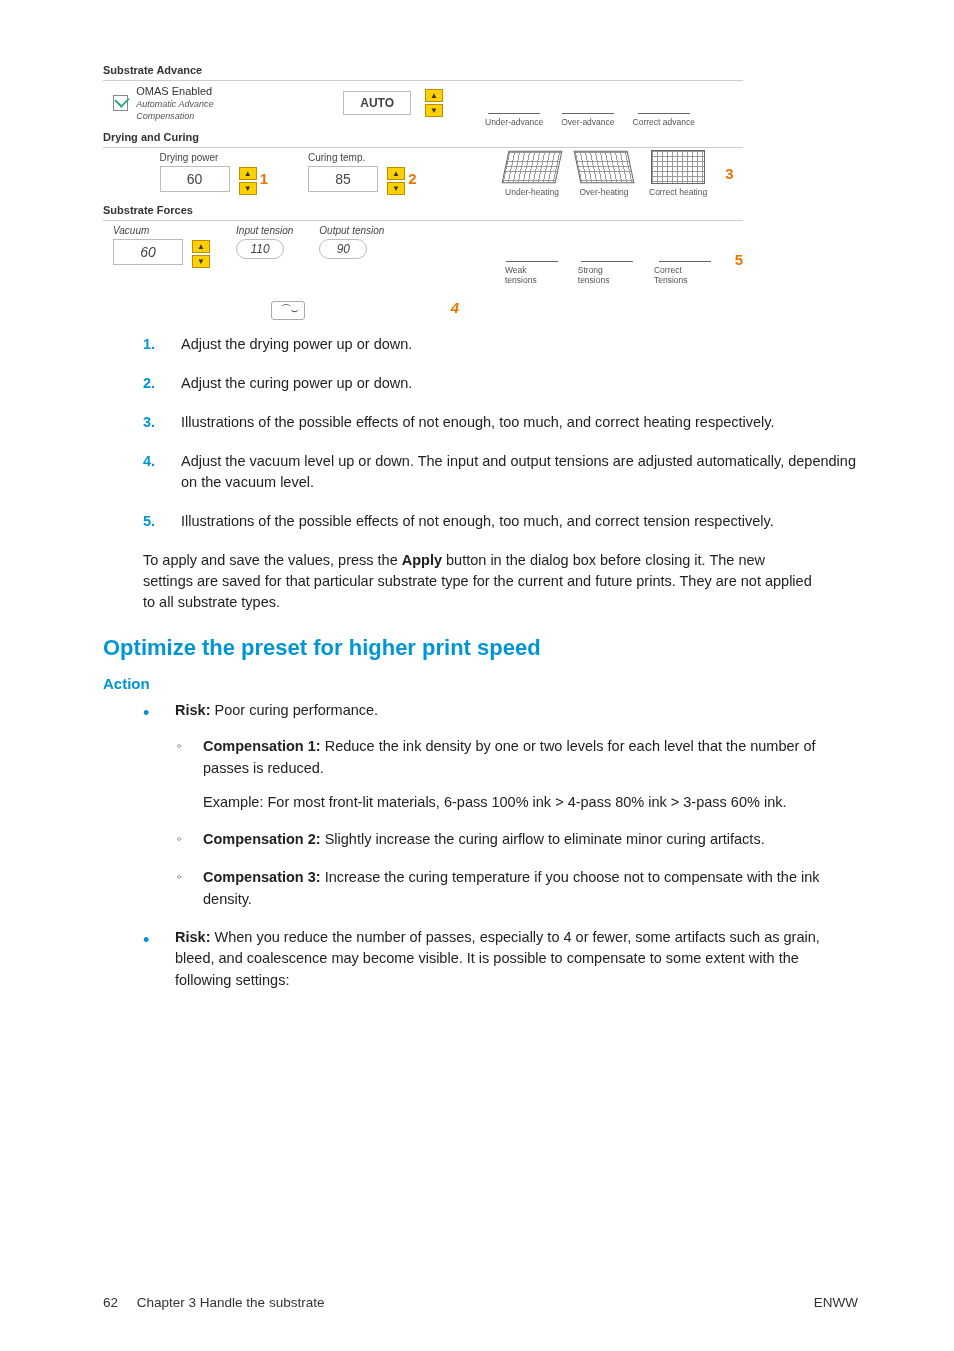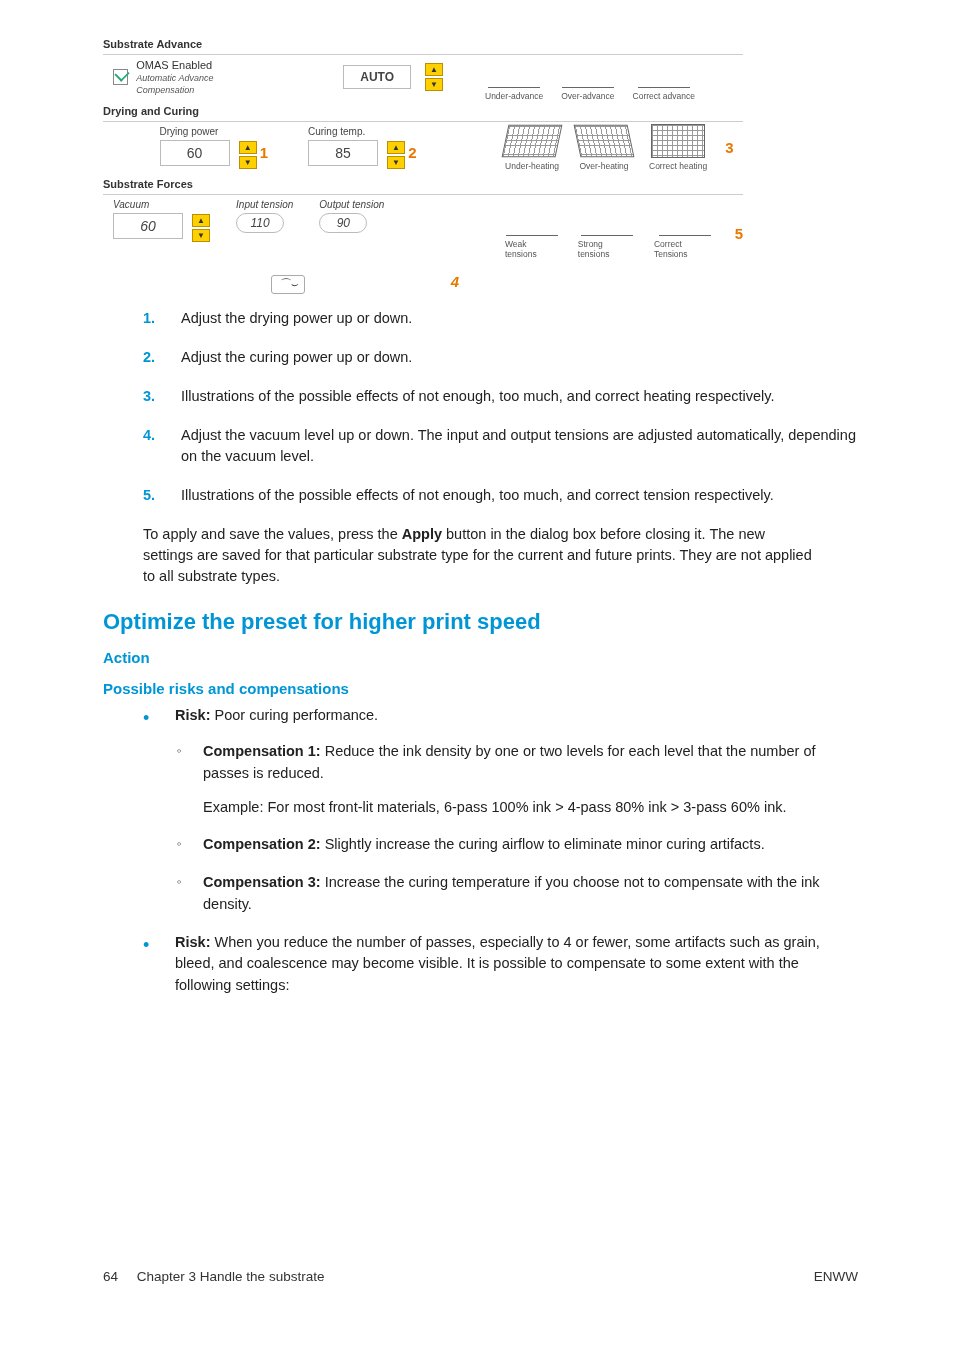--- a/index.html
+++ b/index.html
@@ -7,21 +7,21 @@
     margin: 0;
     width: 954px;
     height: 1351px;
     background: #fff;
     font-family: Arial, Helvetica, sans-serif;
     color: #222;
     font-size: 14.5px;
     position: relative;
   }
   .page {
-    padding: 34px 96px 0 103px;
+    padding: 60px 96px 0 103px;
     position: relative;
     height: 1285px;
   }
 
   
   .shot {
     width: 640px;
     margin-bottom: 6px;
     font-family: Arial, sans-serif;
     font-size: 11px;
@@ -293,21 +293,20 @@
   </ol>
 
   <p class="body">
     <span>To apply and save the values, press the </span><b>Apply</b><span> button in the dialog box before closing it. The new settings are saved for that particular substrate type for the current and future prints. They are not applied to all substrate types.</span>
   </p>
 
   <h2 class="section">Optimize the preset for higher print speed</h2>
 
   <h3 class="sub">Action</h3>
 
-  <h3 class="sub">Possible risks and compensations</h3>
 
   <ul class="bullets">
     <li>
       <b>Risk:</b><span> Poor curing performance.</span>
       <ul class="sub">
         <li>
           <b>Compensation 1:</b><span> Reduce the ink density by one or two levels for each level that the number of passes is reduced.</span>
           <div class="example">Example: For most front-lit materials, 6-pass 100% ink &gt; 4-pass 80% ink &gt; 3-pass 60% ink.</div>
         </li>
         <li>
@@ -318,19 +317,19 @@
         </li>
       </ul>
     </li>
     <li>
       <b>Risk:</b><span> When you reduce the number of passes, especially to 4 or fewer, some artifacts such as grain, bleed, and coalescence may become visible. It is possible to compensate to some extent with the following settings:</span>
     </li>
   </ul>
 
   <div class="footer">
     <span>
-      <span>64</span>&nbsp;&nbsp;&nbsp;&nbsp;
+      <span>62</span>&nbsp;&nbsp;&nbsp;&nbsp;
       <span>Chapter 3   Handle the substrate</span>
     </span>
     <span>ENWW</span>
   </div>
 
 </div>
 
 </body></html>

